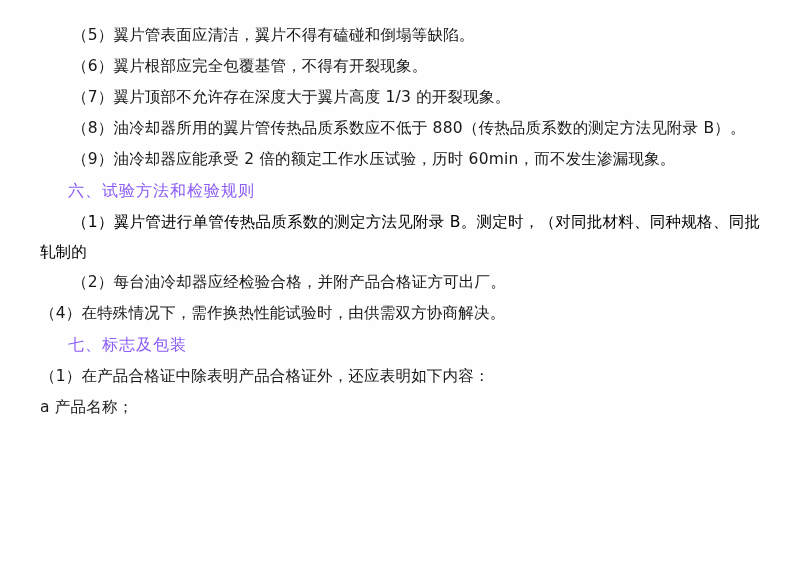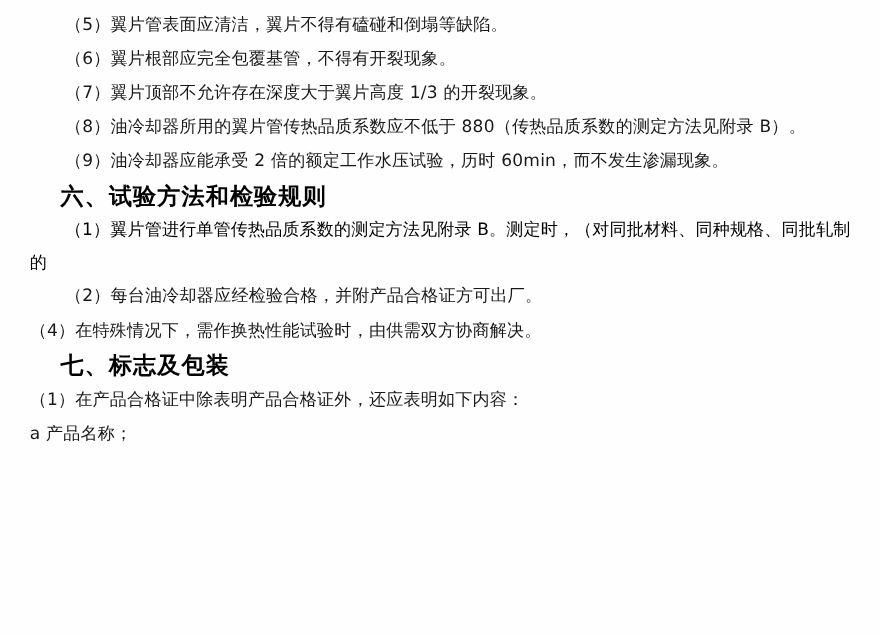--- a/index.html
+++ b/index.html
@@ -11,47 +11,47 @@
     width: 800px;
     height: 578px;
     overflow: hidden;
     font-family: "DejaVu Sans", "Liberation Sans", sans-serif;
     color: #1a1a1a;
   }
   #page {
     position: relative;
     width: 800px;
     height: 578px;
-    padding: 1px;
+    padding: 14px;
     box-sizing: border-box;
     background: #fefefe;
   }
   .content {
     padding: 6px 26px 0 26px;
   }
   .line {
     font-size: 15.5px;
     line-height: 31px;
     letter-spacing: 0.2px;
     white-space: pre-wrap;
     color: #181818;
   }
   .indent2 {
     text-indent: 32px;
   }
   .flat {
     text-indent: 0;
   }
   .heading {
-    font-size: 21px;
+    font-size: 16px;
     line-height: 32px;
     letter-spacing: 1px;
     text-indent: 28px;
-    font-weight: 700;
-    color: #000000;
+    font-weight: 400;
+    color: #8b5cf6;
   }
   .para {
     font-size: 15.5px;
     line-height: 30px;
     letter-spacing: 0.1px;
     text-align: justify;
     text-indent: 32px;
     color: #000000;
   }
   .para .cont {

